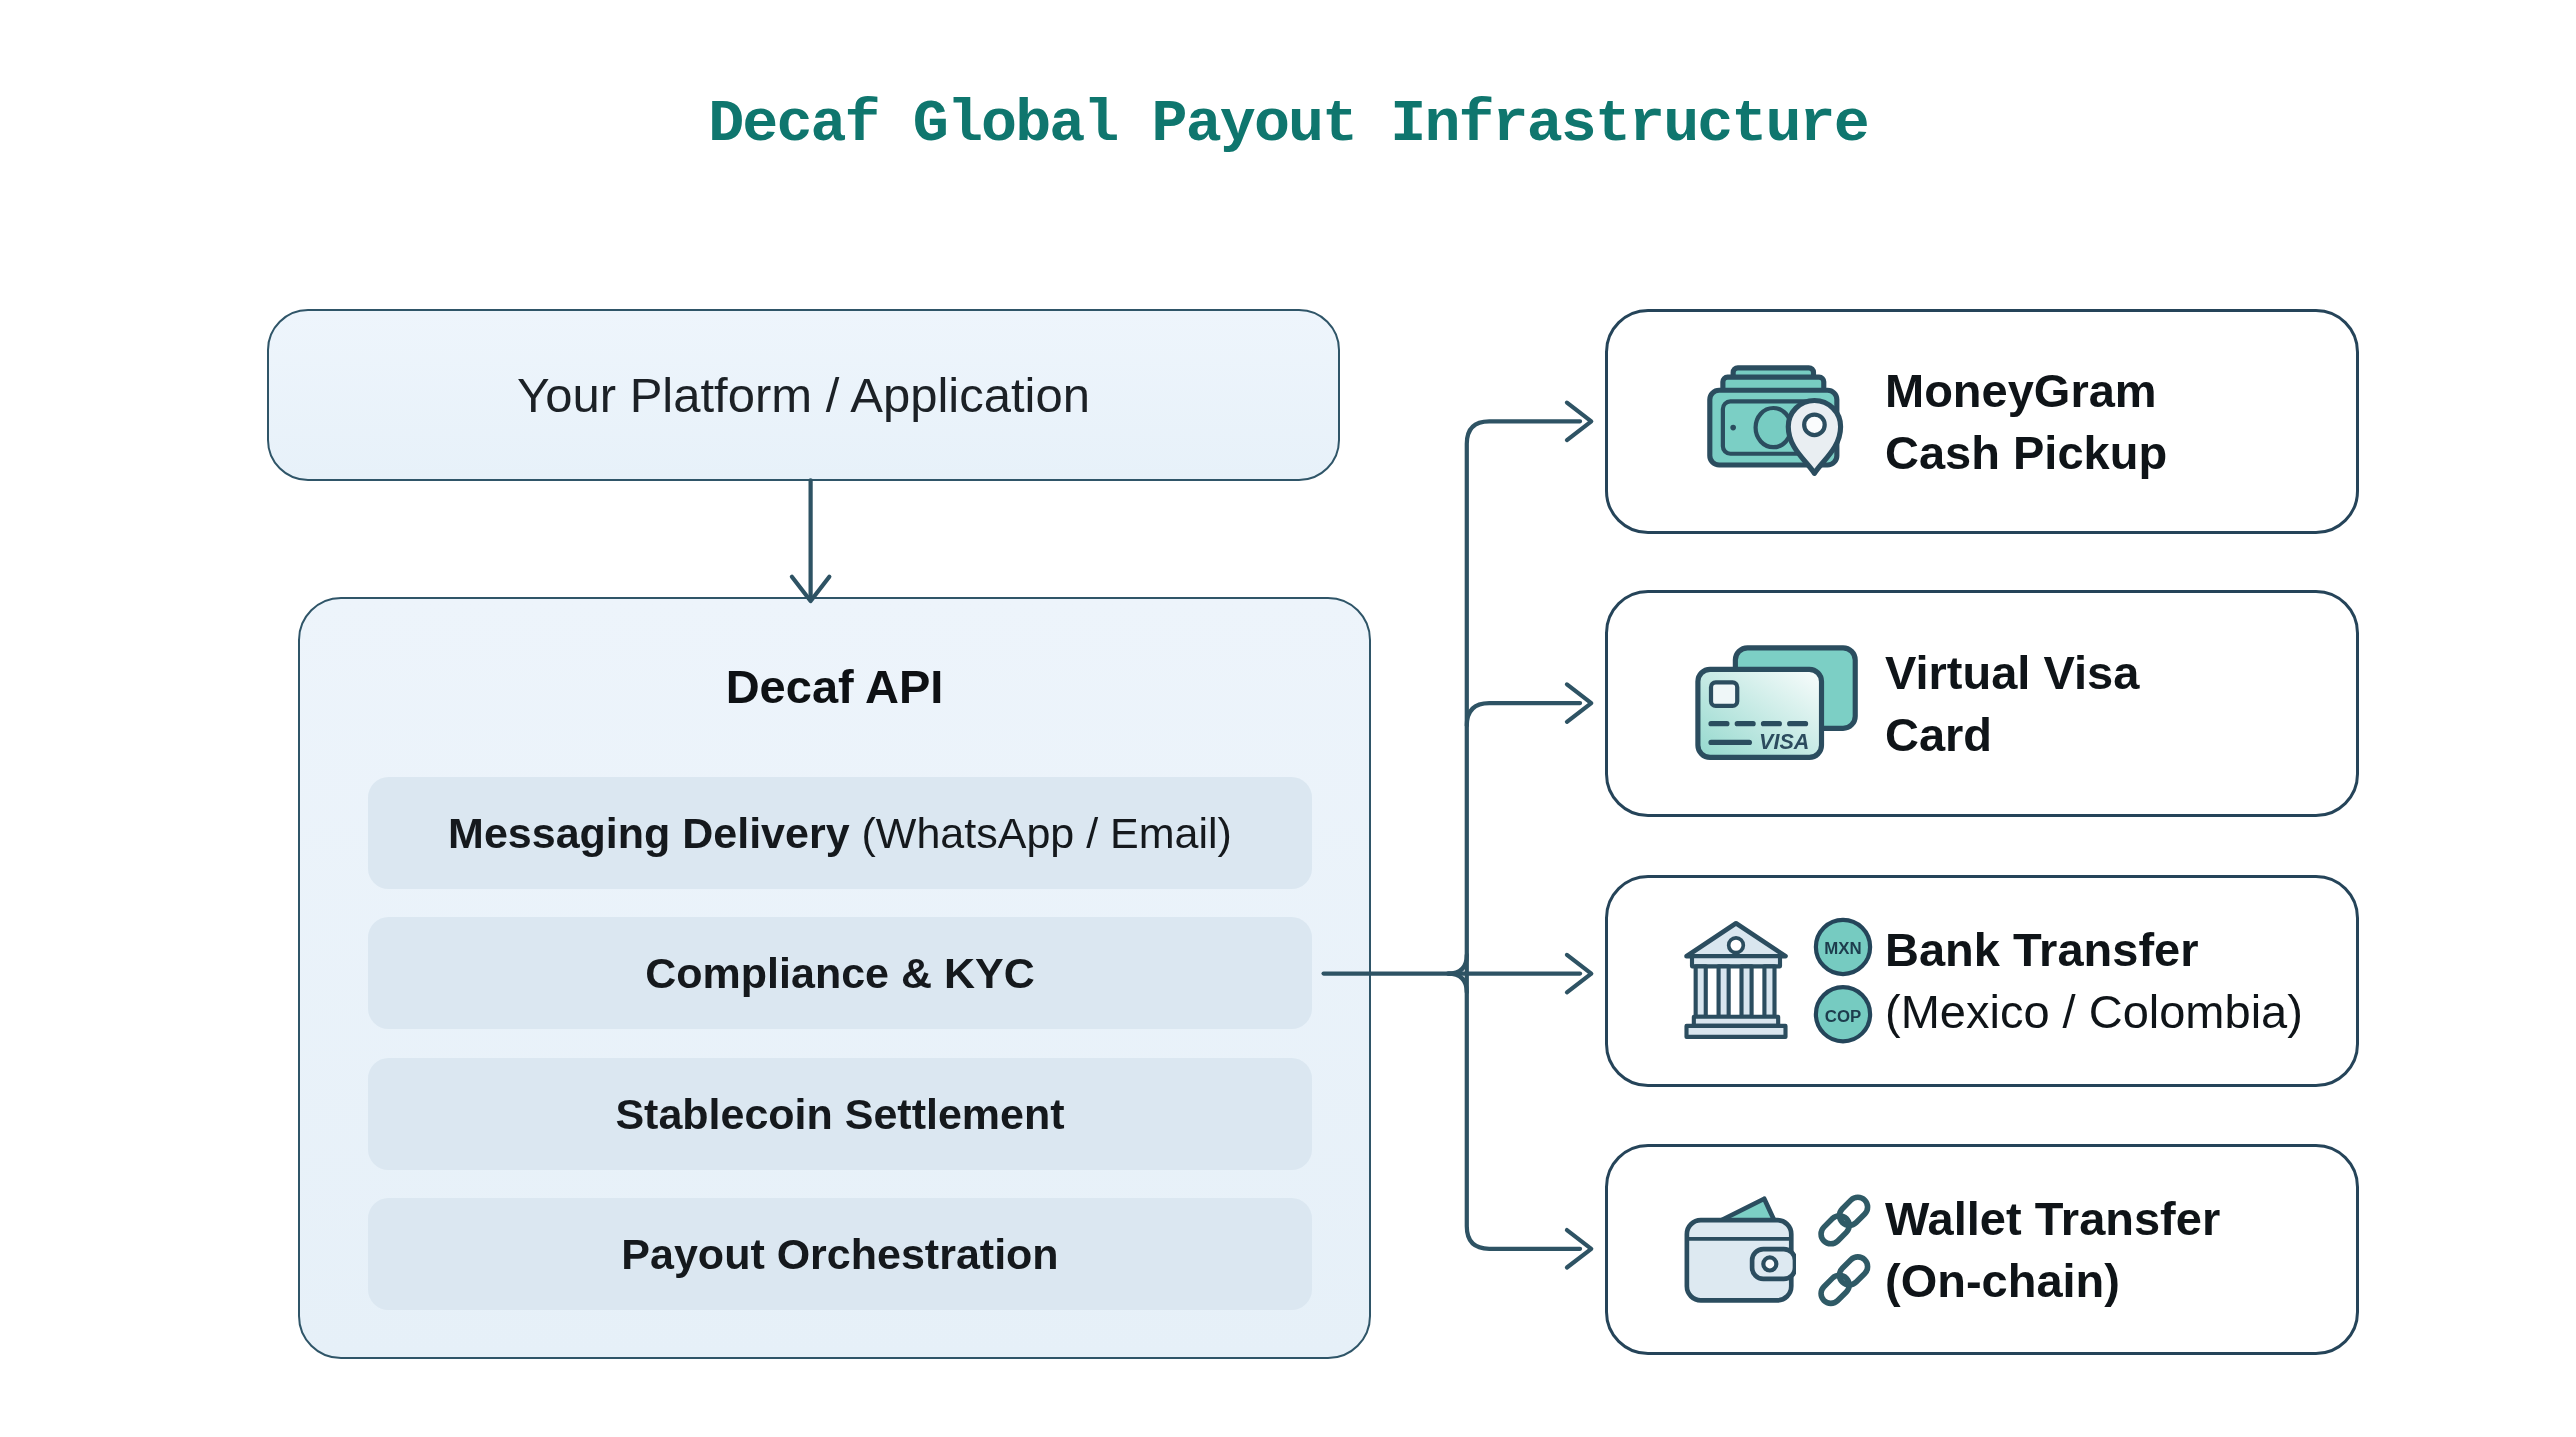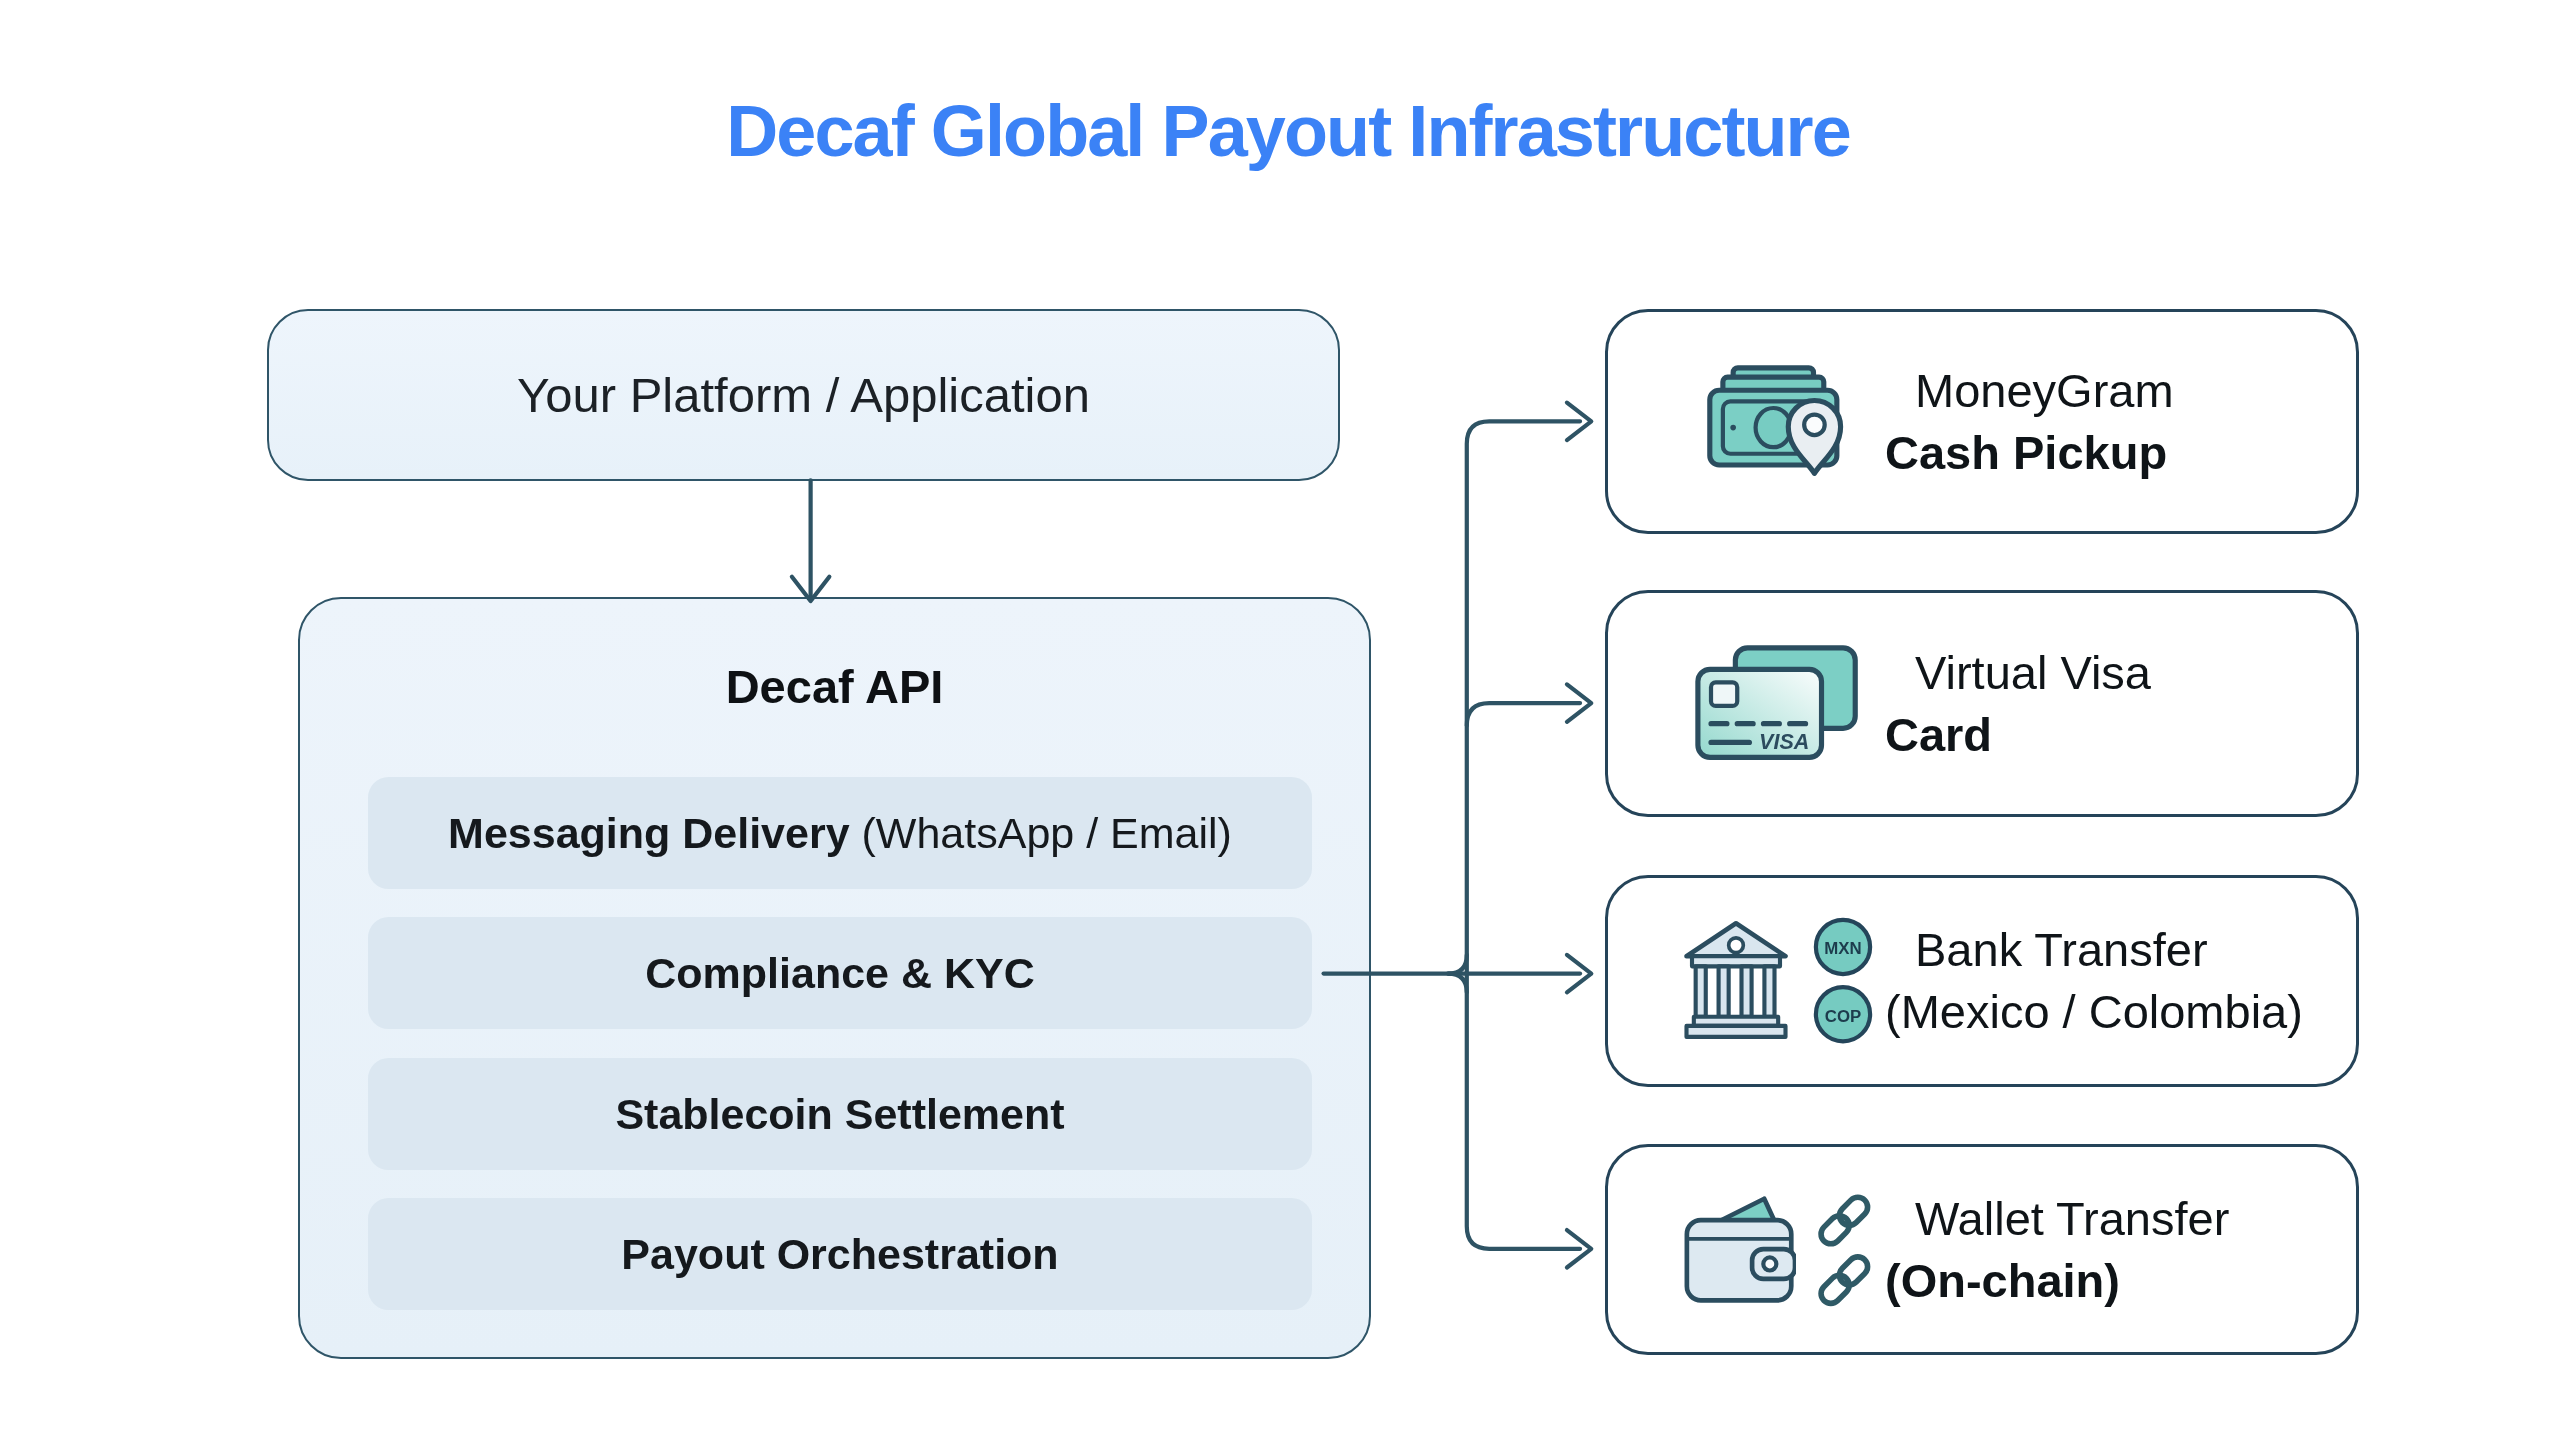--- a/index.html
+++ b/index.html
@@ -2,21 +2,21 @@
 <html style="font-size:15px"><head>
 <meta charset="utf-8">
 <style>
   html,body{margin:0;padding:0;background:#ffffff;}
   .canvas{
     position:relative;width:2576px;height:1438px;background:#ffffff;
     font-family:"Liberation Sans","DejaVu Sans",sans-serif;color:#101418;overflow:hidden;
   }
   .title{
     position:absolute;left:0;top:90px;width:2576px;text-align:center;
-    font-size:72px;font-weight:800;letter-spacing:-1.9px;color:#3b82f6;
+    font-size:60px;font-weight:800;letter-spacing:-1.9px;color:#0f766e;font-family:Liberation Mono, monospace;
   }
   
   .platform-box{
     position:absolute;left:254px;top:309px;width:1069px;height:168px;
     background:linear-gradient(180deg,#eef5fc 0%,#e7f1f9 100%);
     border:2.8px solid #2f5568;border-radius:41px;
     display:flex;align-items:center;justify-content:center;margin-left:13px;
   }
   .platform-box .lbl{font-size:49px;font-weight:400;color:#1c2126;}
   .api-box{
@@ -44,21 +44,21 @@
     position:absolute;left:1605px;width:754px;background:#ffffff;
     border:3.7px solid #254459;border-radius:43px;
     display:flex;align-items:center;padding-left:62px;box-sizing:border-box;
   }
   .card-1{top:309px;height:225px}
   .card-2{top:590px;height:227px}
   .card-3{top:875px;height:212px}
   .card-4{top:1144px;height:211px}
   .icon-cell{flex:0 0 215px;display:flex;align-items:center;justify-content:center;gap:20.6px;}
   .card-text{font-size:47px;line-height:62px;color:#0f1418;}
-  .card-text .l1{font-weight:400;display:block;margin-left:30px;}
+  .card-text .l1{font-weight:700;display:block;}
   .card-text .l2{font-weight:700;display:block;}
   .card-text .l2.reg{font-weight:400;}
 </style>
 </head>
 <body>
 
 <div class="canvas">
 
   <div class="title">Decaf Global Payout Infrastructure</div>
 

